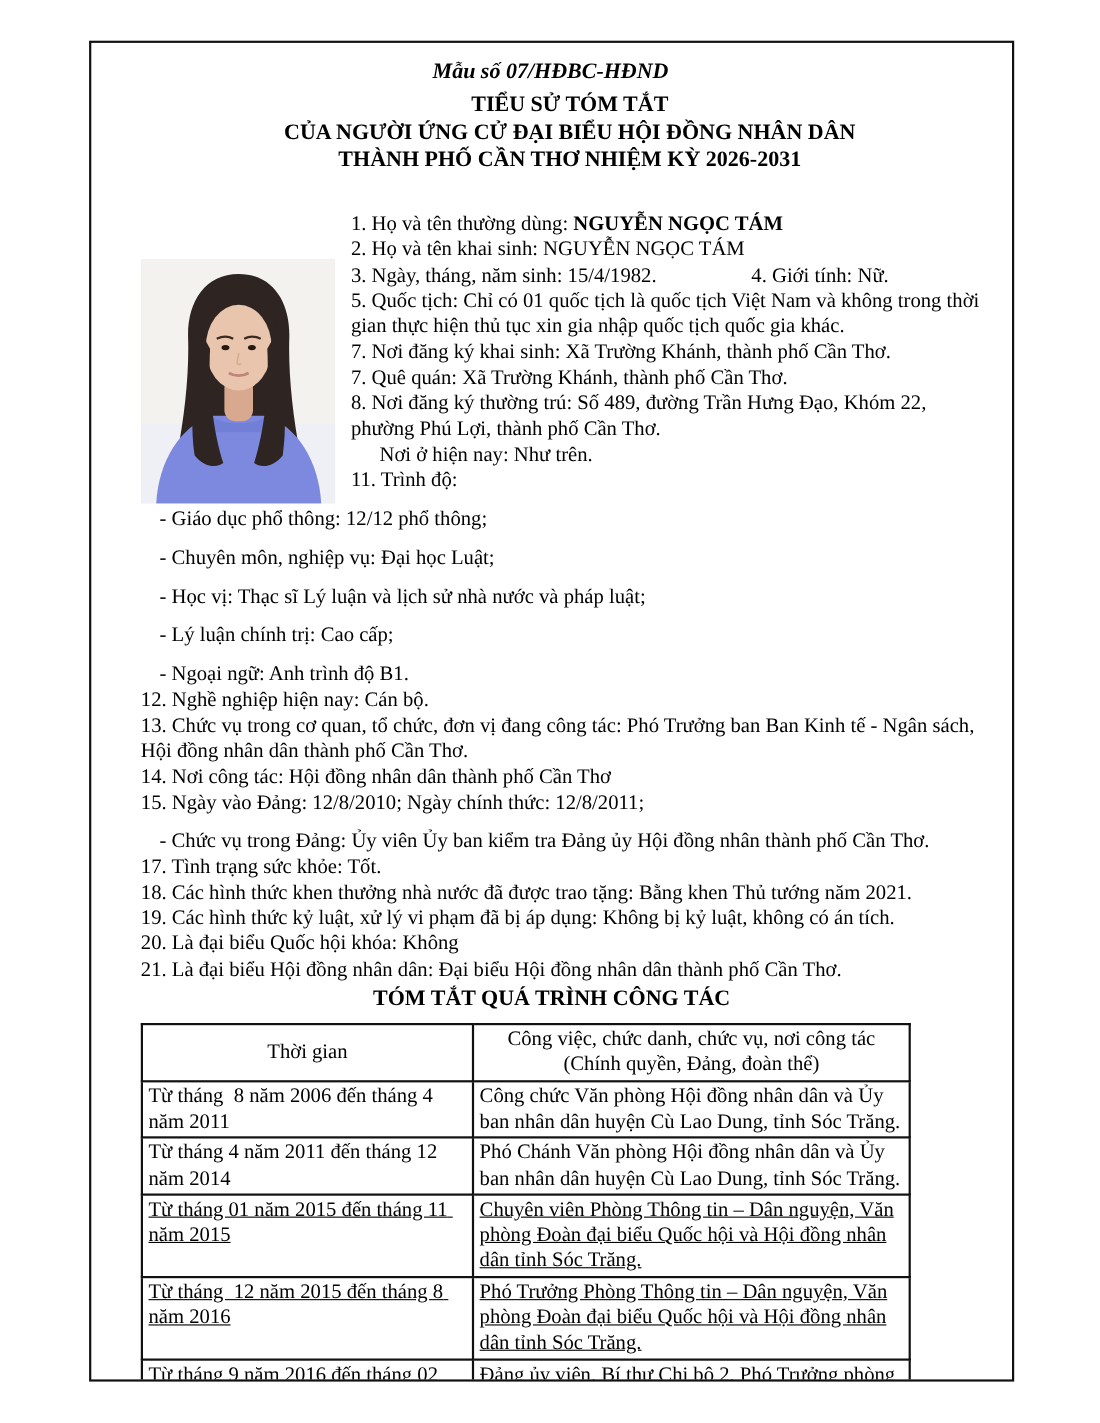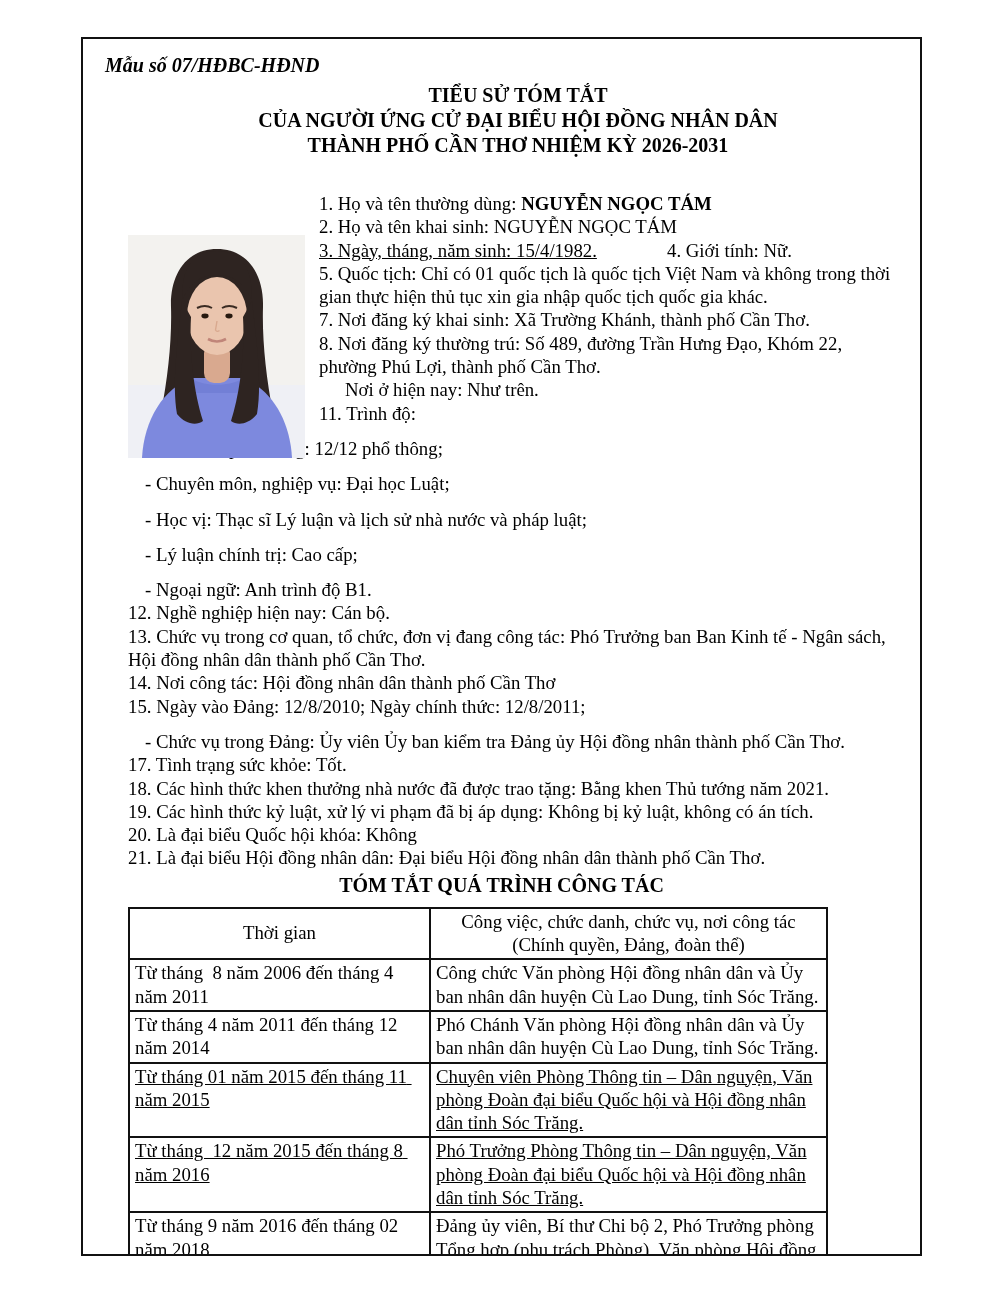--- a/index.html
+++ b/index.html
@@ -7,34 +7,34 @@
   body {
     width:1000px; height:1294px; position:relative;
     font-family:"Liberation Serif","DejaVu Serif",serif;
     color:#000;
   }
   .frame {
     position:absolute; left:81px; top:37px; width:841px; height:1219px;
     border:2px solid #111; background:#fff; overflow:hidden;
   }
   .form-label {
-    padding-top:14px; padding-right:24px; text-align:left;
+    padding-top:14px; padding-right:24px; text-align:center;
     font-style:italic; font-size:20px; font-weight:600; line-height:24px;margin-left:22px;
   }
   .doc-title { margin-top:6px; text-align:center; font-weight:bold; font-size:20px; line-height:25px;margin-left:33px; }
   .photo {
     position:absolute; left:45px; top:196px; width:177px; height:223px; overflow:hidden;
   }
   .photo svg { display:block; width:100%; height:100%; }
   .info-right {
     margin-left:236px; margin-right:26px; margin-top:34px;
     font-size:18.8px; line-height:23.3px;
   }
-  .line-pair { position:relative;text-decoration:underline; }
-  .line-pair .pair-b34 { position:absolute; left:348px; top:0; }
+  .line-pair { position:relative; }
+  .line-pair .pair-b34 { position:absolute; left:364px; top:0; }
   .line-pair .pair-b910 { position:absolute; left:291px; top:0; }
   .residence-now { text-indent:26px; }
   .bold-name { font-weight:bold; }
   .info-full {
     margin-left:45px; margin-right:32px; margin-top:0px;
     font-size:18.8px; line-height:23.3px;
   }
   .qual-item, .work-indent { text-indent:17px;margin-top:12px; }
   .section-title { margin-top:3px; text-align:center; font-weight:bold; font-size:20px; line-height:25px; }
   table.career {
@@ -91,20 +91,21 @@
 
   <div class="info-right">
     <div><span>1. Họ và tên thường dùng: </span><span class="bold-name">NGUYỄN NGỌC TÁM</span></div>
     <div>2. Họ và tên khai sinh: NGUYỄN NGỌC TÁM</div>
     <div class="line-pair">
       <span>3. Ngày, tháng, năm sinh: 15/4/1982.</span>
       <span class="pair-b34">4. Giới tính: Nữ.</span>
     </div>
     <div>5. Quốc tịch: Chỉ có 01 quốc tịch là quốc tịch Việt Nam và không trong thời gian thực hiện thủ tục xin gia nhập quốc tịch quốc gia khác.</div>
     <div>7. Nơi đăng ký khai sinh: Xã Trường Khánh, thành phố Cần Thơ.</div>
+    <div>7. Quê quán: Xã Trường Khánh, thành phố Cần Thơ.</div>
     <div>8. Nơi đăng ký thường trú: Số 489, đường Trần Hưng Đạo, Khóm 22, phường Phú Lợi, thành phố Cần Thơ.</div>
     <div class="residence-now">Nơi ở hiện nay: Như trên.</div>
     <div>11. Trình độ:</div>
   </div>
 
   <div class="info-full">
     <div class="qual-item">- Giáo dục phổ thông: 12/12 phổ thông;</div>
     <div class="qual-item">- Chuyên môn, nghiệp vụ: Đại học Luật;</div>
     <div class="qual-item">- Học vị: Thạc sĩ Lý luận và lịch sử nhà nước và pháp luật;</div>
     <div class="qual-item">- Lý luận chính trị: Cao cấp;</div>

